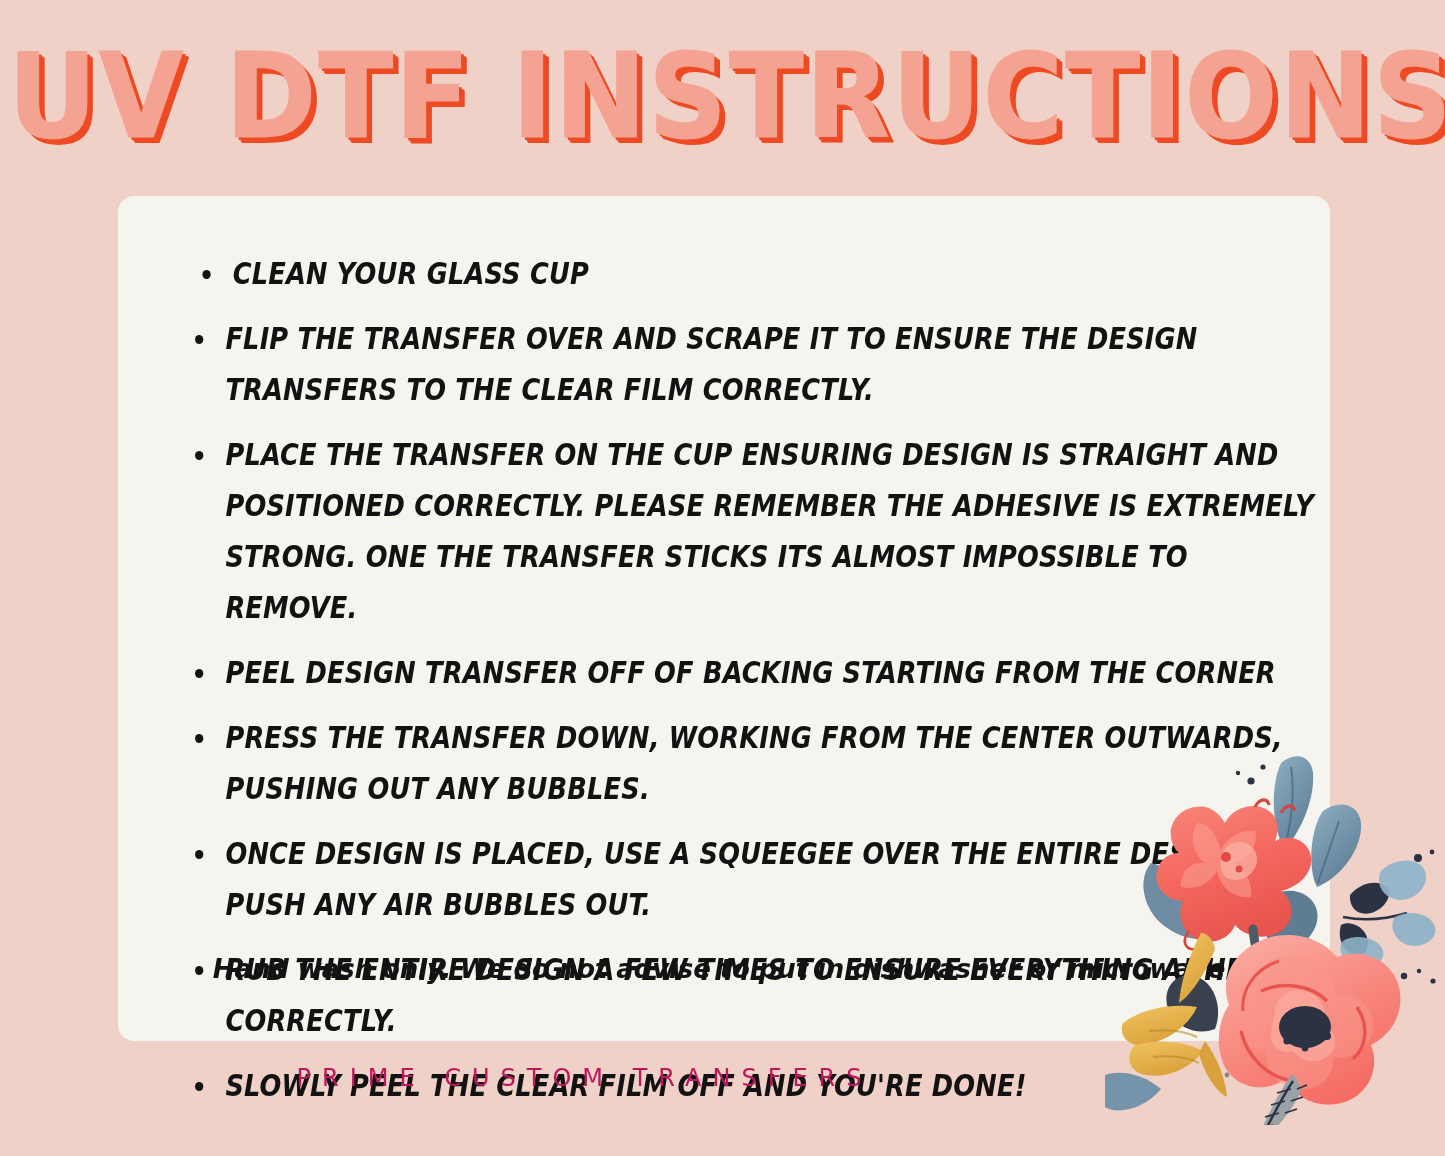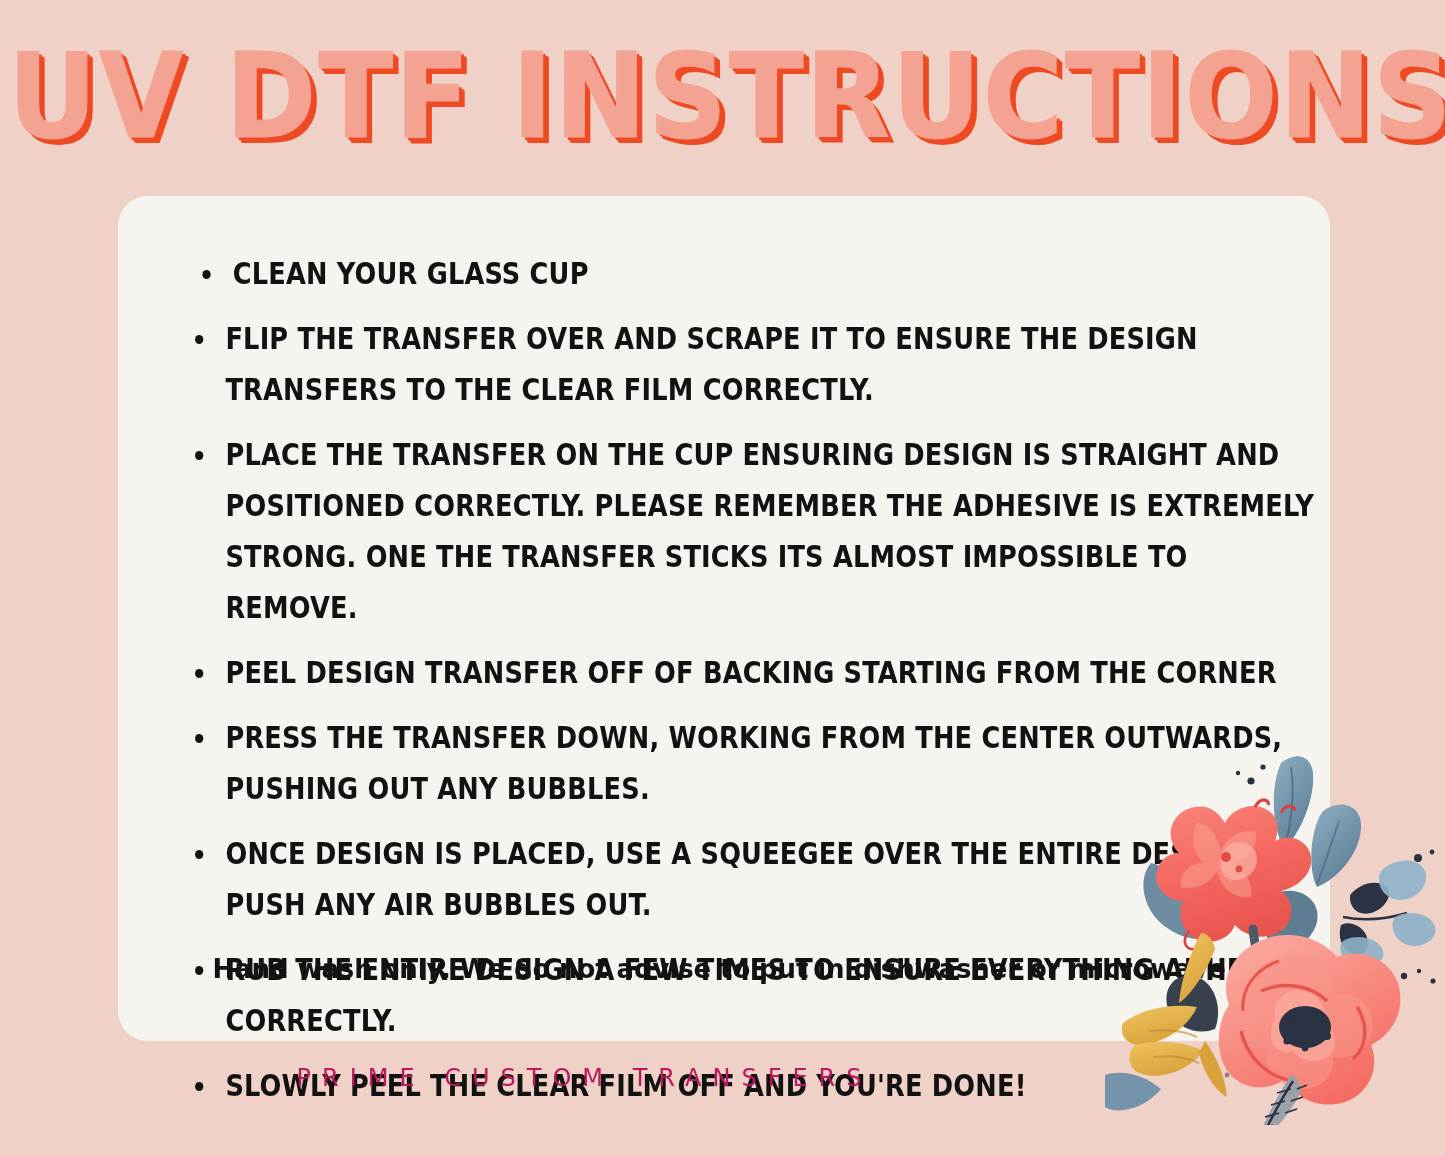--- a/index.html
+++ b/index.html
@@ -52,22 +52,23 @@
   }
 
   
   #card {
     position: absolute;
     left: 118px;
     top: 196px;
     width: 1212px;
     height: 845px;
     background: #F6F4EF;
-    border-radius: 30px;
+    border-radius: 16px;
     overflow: visible;
+    font-style: italic;
   }
 
   
   #bullet-list {
     position: absolute;
     left: 66px;
     top: 52px;
     width: 1110px;
     list-style: none;
     margin: 0;

